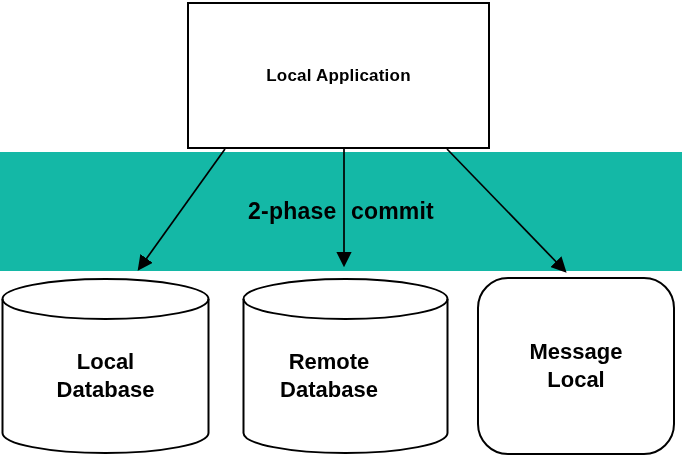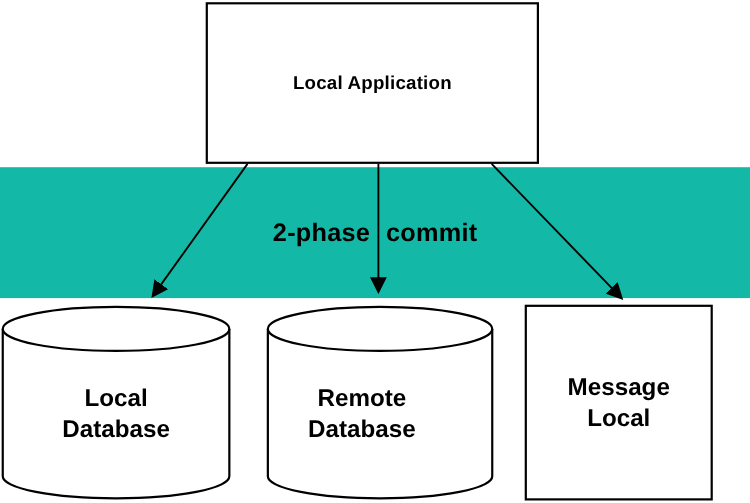--- a/index.html
+++ b/index.html
@@ -49,24 +49,25 @@
     left: 187px;
     top: 2px;
     width: 303px;
     height: 147px;
     font-size: 17px;
     letter-spacing: 0.2px;
   }
   .broker-box {
     left: 477px;
     top: 277px;
-    width: 171px;
+    width: 198px;
     height: 178px;
     font-size: 22px;
     line-height: 28px;
+    border-radius: 31px;
   }
   .svg-layer {
     position: absolute;
     left: 0;
     top: 0;
     width: 682px;
     height: 457px;
     pointer-events: none;
   }
   .cyl-label {

